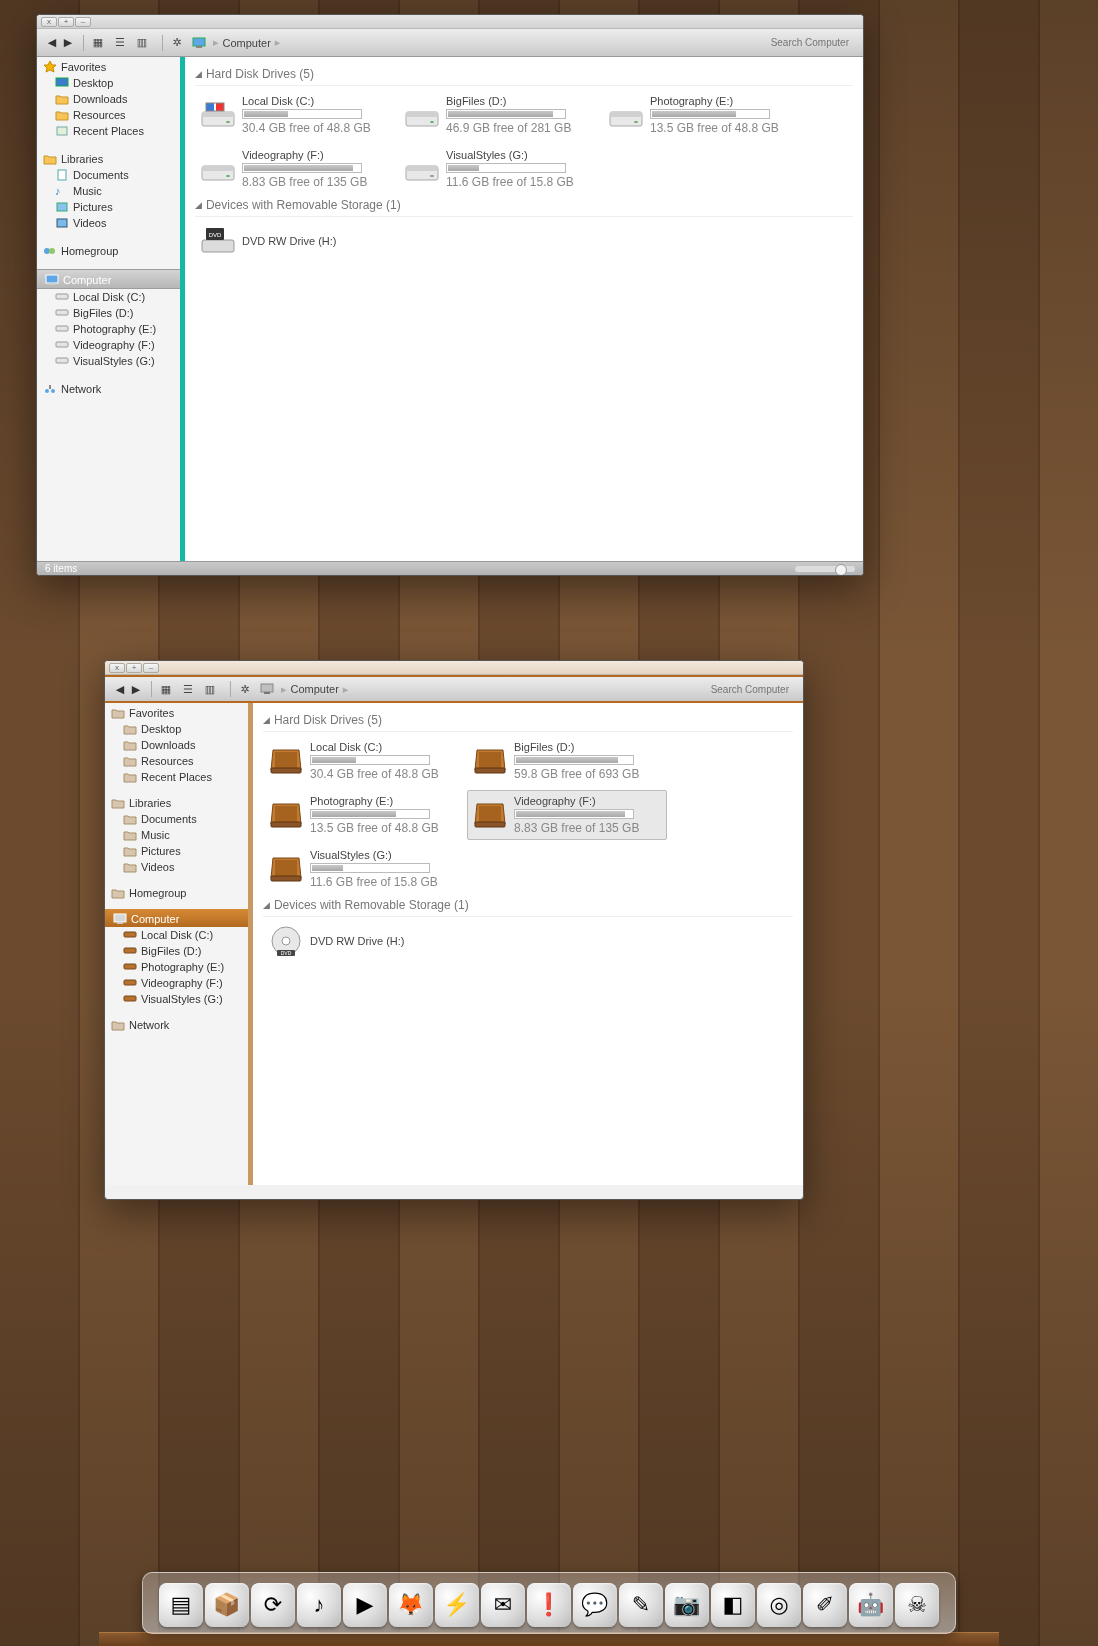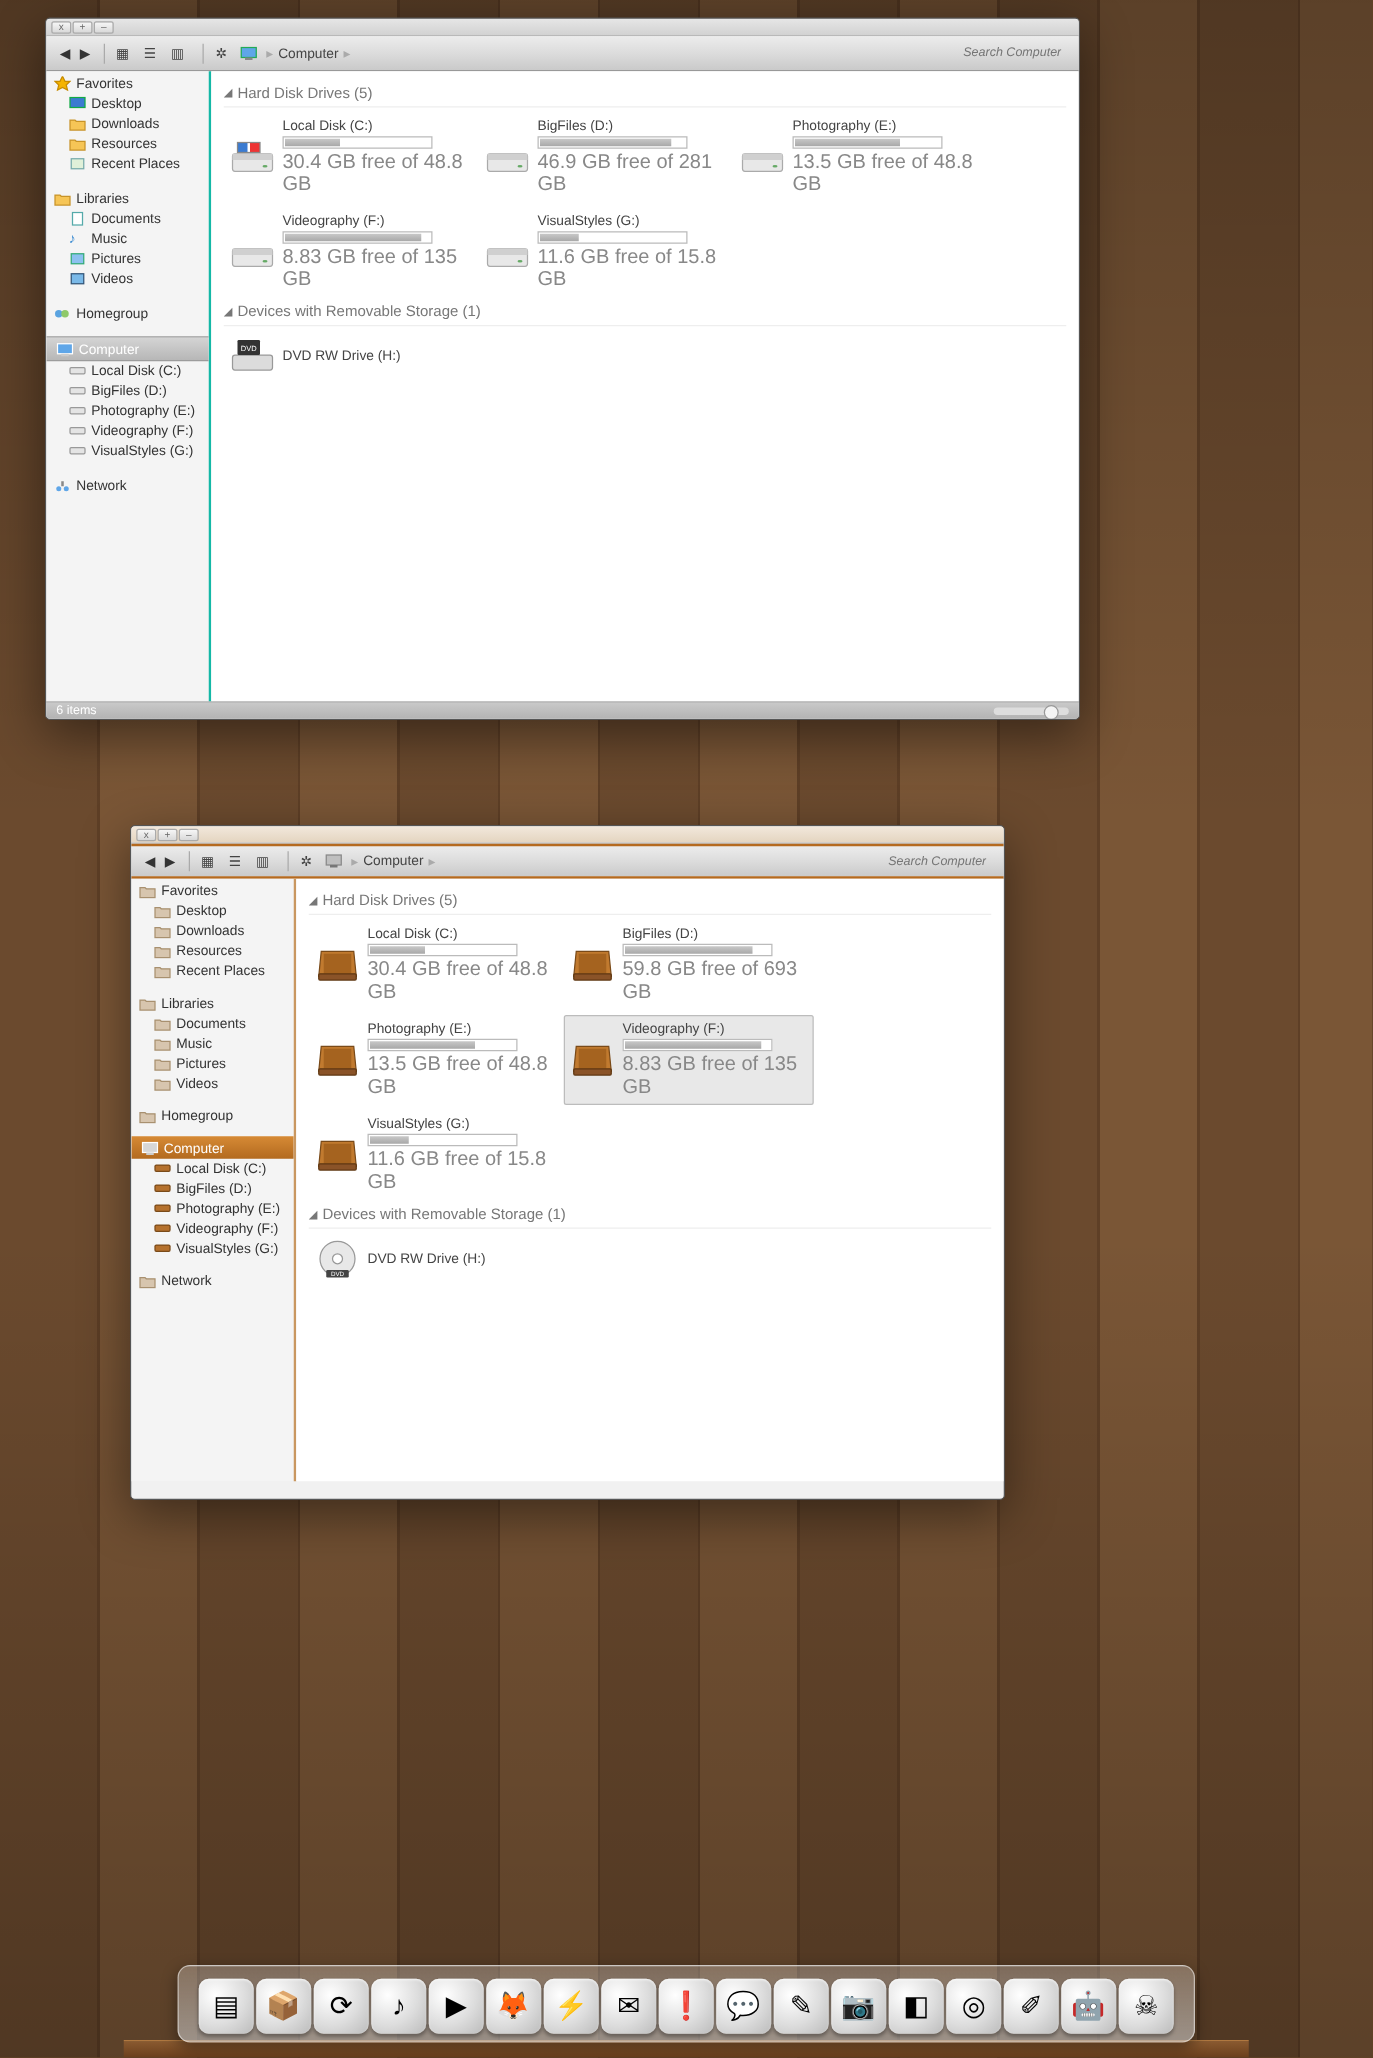--- a/index.html
+++ b/index.html
@@ -8,38 +8,38 @@
 .wood::after{content:"";position:absolute;inset:0;background:linear-gradient(0deg,rgba(0,0,0,.25)0%,transparent 40%,transparent 60%,rgba(0,0,0,.25)100%)}
 .wn{position:absolute;background:#f1f1f1;border:1px solid #555;border-radius:4px;box-shadow:0 12px 40px rgba(0,0,0,.45);overflow:hidden}
 .caprow{height:14px;background:linear-gradient(#e6e6e6,#d2d2d2);border-bottom:1px solid #b9b9b9;display:flex;align-items:center;gap:1px;padding-left:4px;font-size:8px;color:#666}
 .capbtn{width:16px;height:10px;display:flex;align-items:center;justify-content:center;background:linear-gradient(#f6f6f6,#d9d9d9);border:1px solid #aaa;border-radius:2px;cursor:pointer}
 .toolbar{height:28px;background:linear-gradient(#ececec,#dcdcdc,#cacaca);border-bottom:1px solid #999;display:flex;align-items:center;padding:0 8px;font-size:11px;color:#444}
 .tb-wood{border-top:2px solid #b56a1f;border-bottom:2px solid #b56a1f}
 .navbtn{width:14px;height:14px;display:inline-flex;align-items:center;justify-content:center;color:#333;cursor:pointer;margin-right:2px}
 .tbsep{width:1px;height:16px;background:#aaa;margin:0 6px}
 .tbicon{width:16px;height:14px;display:inline-flex;align-items:center;justify-content:center;cursor:pointer;margin-right:6px;font-size:11px}
 .crumb{display:inline-flex;align-items:center;gap:4px}
-.search{margin-left:auto;width:140px;height:18px;font-size:10px;color:#aaa;font-style:italic;background:transparent;border:none;text-align:right;padding-right:6px}
+.search{margin-left:auto;width:140px;height:18px;font-size:10px;color:#aaa;background:transparent;border:none;text-align:right;padding-right:6px}
 .body{display:flex;height:calc(100% - 56px)}
-.sidebar{width:132px;background:#f4f4f4;border-right:2px solid #14b8a6;overflow:hidden;font-size:11px}
+.sidebar{width:148px;background:#f4f4f4;border-right:5px solid #14b8a6;overflow:hidden;font-size:11px}
 .sh{padding:4px 6px 2px 6px;color:#333;display:flex;align-items:center;gap:4px}
 .si{padding:2px 4px 2px 18px;color:#333;display:flex;align-items:center;gap:4px;cursor:pointer;white-space:nowrap}
 .sel-metal{background:linear-gradient(#d4d4d4,#b7b7b7)!important;color:#fff!important;border-top:1px solid #9c9c9c;border-bottom:1px solid #9c9c9c}
 .sel-wood{background:linear-gradient(#d68a35,#b36a1f)!important;color:#fff!important}
 .icn{width:14px;height:12px;display:inline-block;flex:none}
 .main{flex:1;background:#fff;overflow:hidden;padding:6px 10px}
 .grphdr{font-size:12px;color:#777;padding:4px 0;border-bottom:1px solid #eee;margin-bottom:4px;display:flex;align-items:center;gap:4px}
 .drives{display:flex;flex-wrap:wrap;gap:4px 4px}
 .drive{width:200px;display:flex;align-items:center;gap:6px;padding:4px;border:1px solid transparent;cursor:pointer}
 .drive.sel{background:#e8e8e8;border:1px solid #bcbcbc;border-radius:2px}
 .drvic{width:36px;height:30px;flex:none;display:flex;align-items:center;justify-content:center}
 .drvtxt{flex:1;font-size:11px;color:#444}
 .bar{height:10px;background:#fff;border:1px solid #bbb;margin:2px 0;position:relative;width:120px}
 .bar>div{position:absolute;inset:1px;background:linear-gradient(#c8c8c8,#a8a8a8)}
-.sub{font-size:16px;color:#888}
+.sub{font-size:12px;color:#888}
 .status{height:14px;background:linear-gradient(#c9c9c9,#b3b3b3);font-size:10px;color:#fff;padding:0 8px;display:flex;align-items:center;border-top:1px solid #999}
 .status-wood{background:linear-gradient(#c8752a,#a05c1d)}
 .slider{margin-left:auto;width:60px;height:6px;background:#ddd;border-radius:3px;position:relative}
 .slider::after{content:"";position:absolute;right:8px;top:-2px;width:10px;height:10px;border-radius:50%;background:#f4f4f4;border:1px solid #999}
 .dock{position:absolute;bottom:12px;left:50%;transform:translateX(-50%);height:62px;display:flex;align-items:flex-end;gap:2px;padding:6px 16px;background:linear-gradient(rgba(255,255,255,.25),rgba(200,200,200,.6));border:1px solid rgba(255,255,255,.5);border-radius:10px;box-shadow:0 4px 12px rgba(0,0,0,.4)}
 .dockbase{position:absolute;bottom:0;left:50%;transform:translateX(-50%);width:900px;height:14px;background:linear-gradient(#8a5a30,#6a3f1d);border-top:1px solid #b07840}
 .di{width:44px;height:44px;border-radius:8px;display:flex;align-items:center;justify-content:center;font-size:22px;cursor:pointer;background:radial-gradient(circle at 30% 30%,#fff,#ddd 55%,#bbb);box-shadow:inset 0 1px 2px rgba(255,255,255,.7),0 2px 3px rgba(0,0,0,.3)}
 svg{display:block}
 </style>
 </head>

